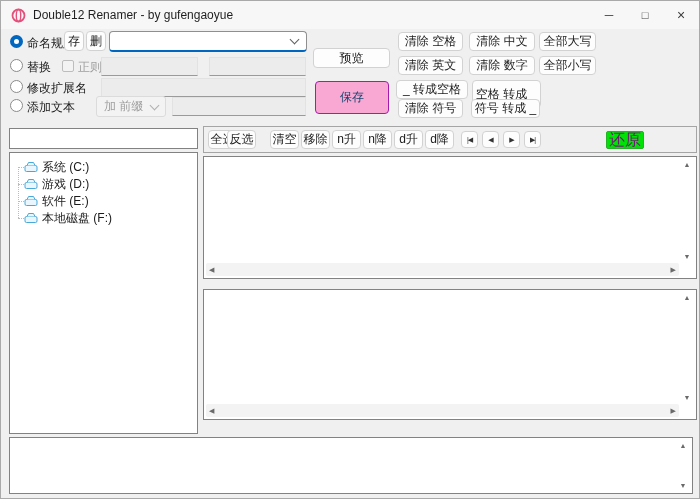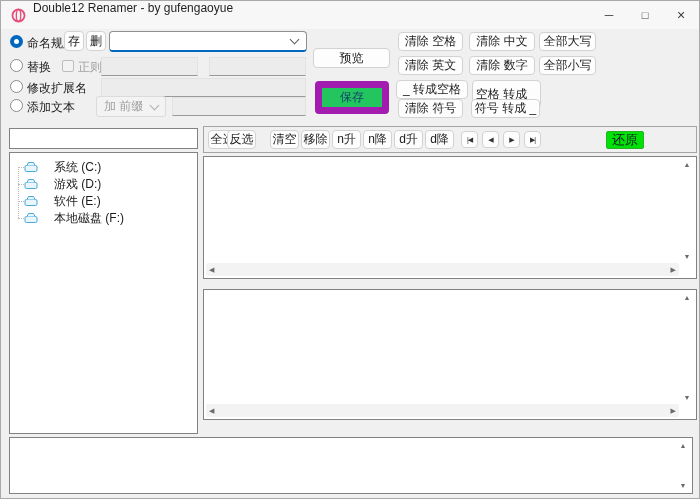--- a/index.html
+++ b/index.html
@@ -2,21 +2,21 @@
 <html><head>
 <meta charset="utf-8">
 <style>
   html,body{margin:0;padding:0;background:#d6d6d6;}
   .window{position:relative;width:698px;height:497px;margin:0 auto;border:1px solid #a9a9a9;
           background:#f0f0f0;font-family:"Liberation Sans","DejaVu Sans",sans-serif;
           font-size:12px;color:#1b1b1b;overflow:hidden;}
   .abs{position:absolute;box-sizing:border-box;}
   
   .titlebar{position:absolute;left:0;top:0;right:0;height:28px;background:#f8f7f7;
-            display:flex;}
+            display:flex;align-items:center;}
   .app-title{margin-left:8px;color:#1f1f1f;}
   .wctrls{margin-left:auto;display:flex;height:28px;}
   .winbtn{width:36px;height:28px;display:flex;align-items:center;justify-content:center;
           color:#3c3c3c;font-size:12px;}
   .winbtn.max{font-size:11px;}
   .winbtn.close{font-size:14px;}
   
   .btn{position:absolute;box-sizing:border-box;background:#fdfdfd;border:1px solid #d2d2d2;
        border-radius:4px;display:flex;align-items:center;justify-content:center;
        font-size:12px;color:#1b1b1b;white-space:nowrap;}
@@ -31,32 +31,32 @@
           border-bottom:1px solid #9a9a9a;font:inherit;color:#333;padding:0 4px;outline:none;}
   .combo{position:absolute;box-sizing:border-box;background:#fff;border:1px solid #8f8f8f;
          border-bottom:2px solid #0067c0;border-radius:4px;display:flex;align-items:center;}
   .combo input{flex:1;min-width:0;border:none;background:transparent;outline:none;font:inherit;padding:0 6px;}
   .selectbox{position:absolute;box-sizing:border-box;background:#fff;border:1px solid #9a9a9a;
              border-radius:3px;display:flex;align-items:center;justify-content:space-between;padding:0 7px;}
   .selectbox.dis{background:#f3f3f3;border-color:#dbdbdb;color:#9f9f9f;}
   .chev{width:6px;height:6px;border-right:1px solid #5f5f5f;border-bottom:1px solid #5f5f5f;
         transform:rotate(45deg);margin-top:-3px;flex:0 0 auto;}
   .dis .chev{border-color:#b0b0b0;}
-  .save-btn{background:#22c55e;border:7px solid #a21caf;color:#17456d;border-radius:4px;}
-  .restore-btn{background:#00e105;border:1px solid #27b127;color:#0f172a;border-radius:2px;font-size:13px;}
+  .save-btn{background:#f9a8d4;border:1px solid #a21caf;color:#17456d;border-radius:4px;}
+  .restore-btn{background:#00e105;border:1px solid #27b127;color:#701a75;border-radius:2px;font-size:16px;}
   .panel{position:absolute;box-sizing:border-box;background:#fff;border:1px solid #828282;}
   .bar{position:absolute;box-sizing:border-box;background:#f0f0f0;border:1px solid #a5a5a5;}
   
   .sb-v{position:absolute;top:2px;right:2px;width:14px;display:flex;flex-direction:column;
         justify-content:space-between;align-items:center;padding:2px 0;}
   .sb-h{position:absolute;left:2px;bottom:2px;height:13px;background:#f3f3f3;border-radius:2px;
         display:flex;justify-content:space-between;align-items:center;padding:0 3px;}
   .sb-arrow{color:#6a6a6a;font-size:7px;line-height:1;}
   
-  .titem{position:absolute;display:flex;align-items:center;gap:16px;height:16px;white-space:nowrap;}
+  .titem{position:absolute;display:flex;align-items:center;gap:4px;height:16px;white-space:nowrap;}
   .tline-v{position:absolute;border-left:1px dotted #bcbcbc;}
   .tline-h{position:absolute;border-top:1px dotted #bcbcbc;}
   .navbtn{font-size:7px;color:#333;letter-spacing:-1px;}
 </style>
 </head>
 <body>
 
 <div class="window">
 
   <div class="titlebar">

